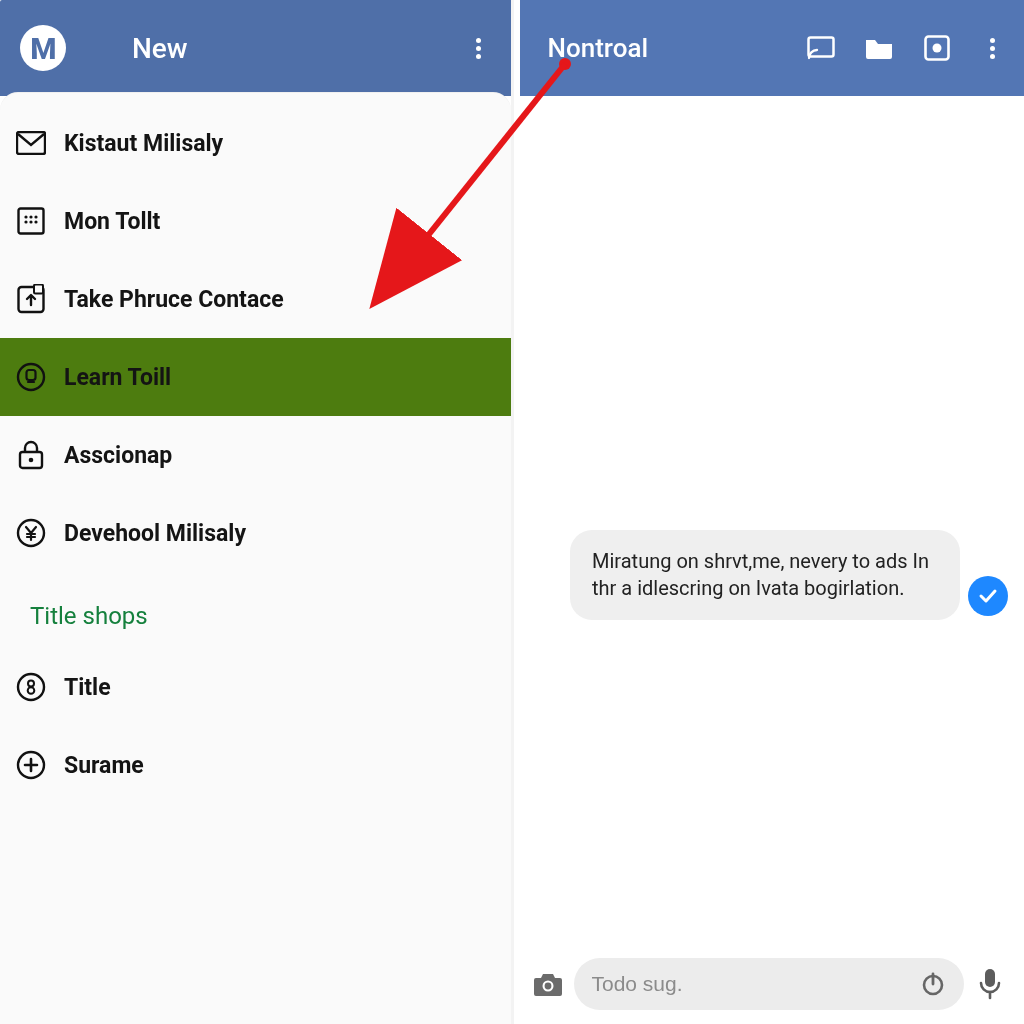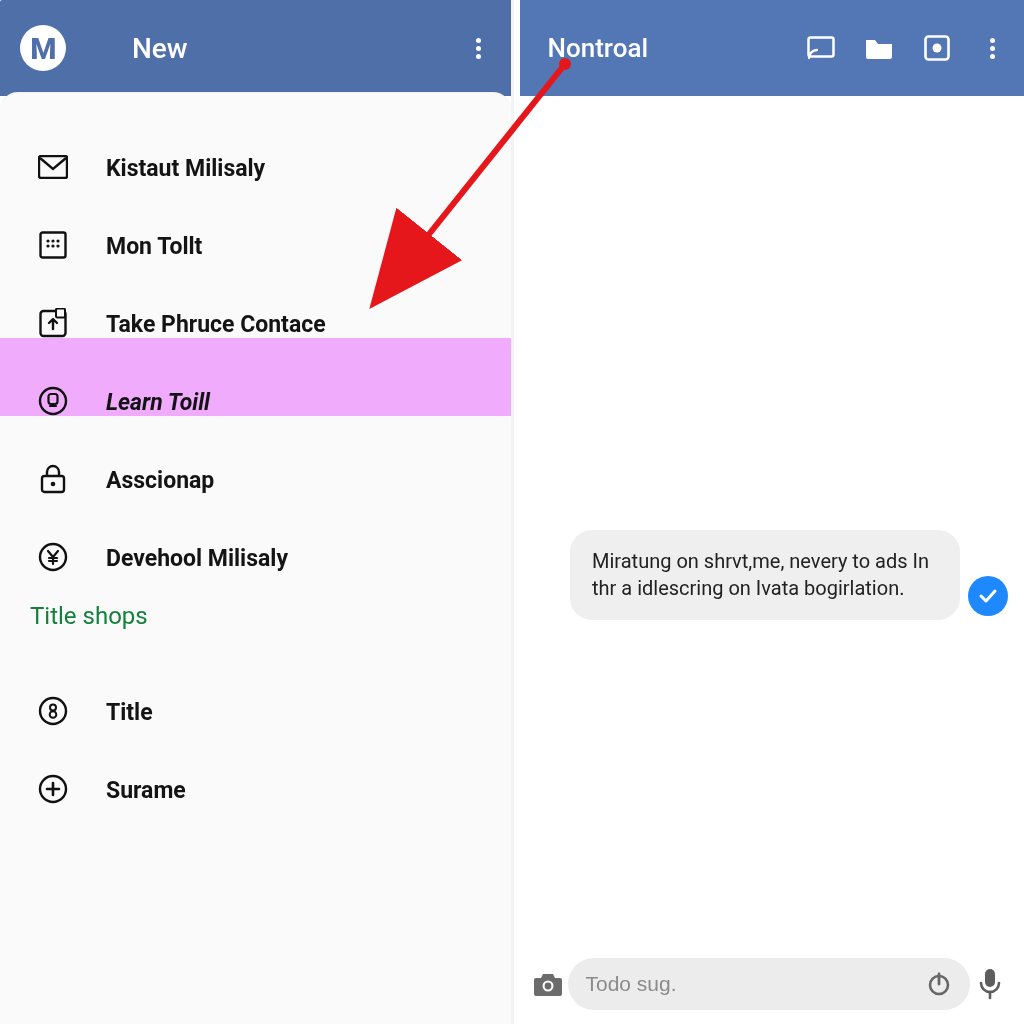--- a/index.html
+++ b/index.html
@@ -24,27 +24,27 @@
   .l-vmore span { width:5px; height:5px; border-radius:50%; background:#fff; }
   .l-body {
     border-radius: 18px 18px 0 0;
     background:#fafafa;
     margin-top:-4px;
     padding-top: 12px;
     height: calc(100% - 92px);
     box-shadow: inset 0 1px 0 rgba(0,0,0,.04);
   }
   .menu-item {
-    display:flex; align-items:flex-end;
+    display:flex; align-items:center;
     height:78px;
-    padding: 0 30px 0 38px;
-    gap: 38px;
+    padding: 0 30px 0 16px;
+    gap: 18px;
     cursor:pointer;
   }
-  .menu-item.selected { background:#f0abfc;font-style:italic; }
+  .menu-item.selected { background:#4d7c0f; }
   .menu-icon {
     width:30px; height:30px; display:flex; align-items:center; justify-content:center;
     color:#131313;
   }
   .menu-label {
     font-size:23px; font-weight:700; color:#141414;
   }
   .section-label {
     font-size:24px; color:#15803d; padding: 30px 0 18px 30px;
   }
@@ -64,21 +64,21 @@
     max-width: 390px; background:#efefef; border-radius:22px;
     padding:18px 22px; font-size:20px; line-height:1.35; color:#222;margin-left:11px;
   }
   .check-badge {
     width:40px; height:40px; border-radius:50%; background:#1e88ff; display:flex;
     align-items:center; justify-content:center; margin-bottom:4px;
   }
   
   .inputbar {
     position:absolute; left:0; right:0; bottom:0; height:80px; background:#fff;
-    display:flex; align-items:center; padding: 0 16px; gap:2px;
+    display:flex; align-items:center; padding: 0 16px; gap:8px;
   }
   .ib-ico { width:36px; height:36px; display:flex; align-items:center; justify-content:center; color:#6d6d6d; cursor:pointer;}
   .ib-field {
     flex:1; height:52px; background:#ececec; border-radius:26px; display:flex; align-items:center;
     padding: 0 18px; gap:10px;
   }
   .ib-field input {
     flex:1; border:none; outline:none; background:transparent; font-size:21px; color:#333;
   }
   .ib-field input::placeholder { color:#8b8b8b; }

